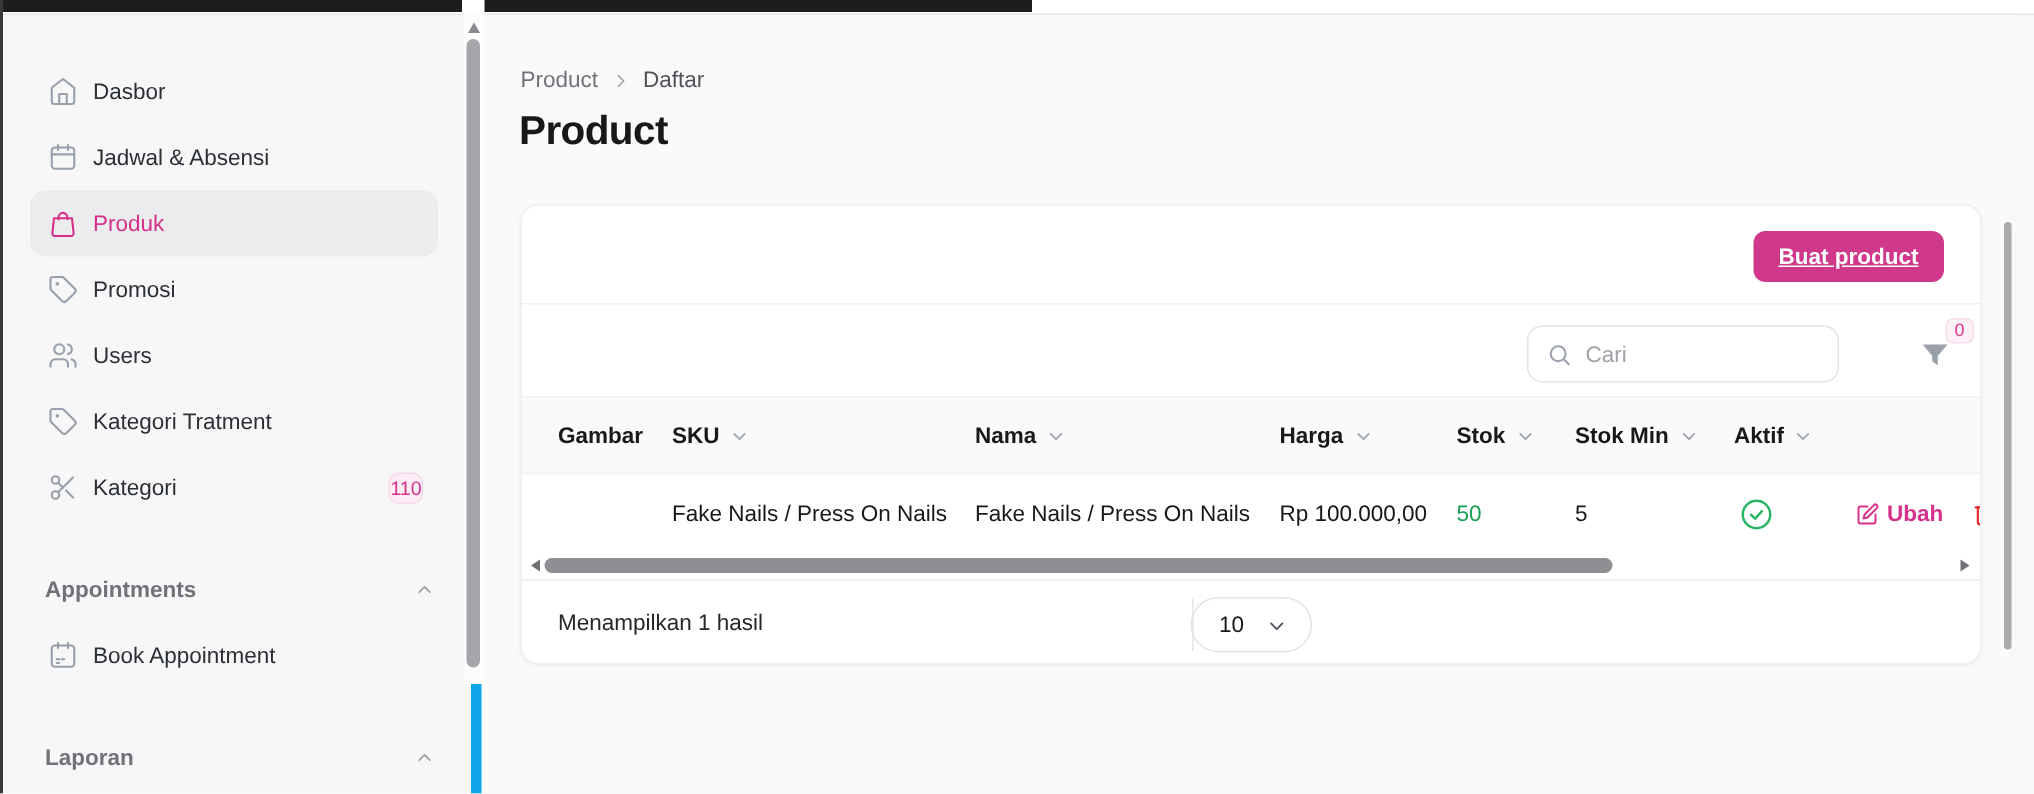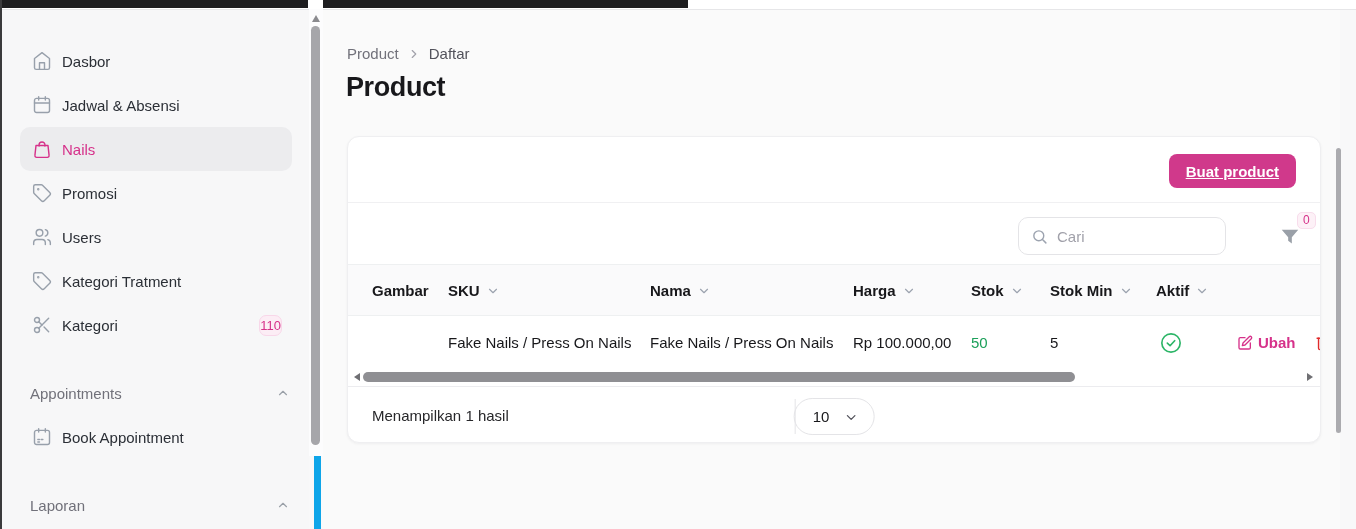--- a/index.html
+++ b/index.html
@@ -21,21 +21,21 @@
   .sidebar { position:absolute; left:2px; top:10px; width:307px; height:519px; background:#f7f7f8; }
   .side-nav { padding-top:29px; }
   .side-item { display:flex; align-items:center; height:44px; margin:0 17px 0 18px;
     padding-left:12px; border-radius:10px; color:#2b2f36; font-weight:500; cursor:pointer; }
   .side-item .ic { width:20px; height:20px; margin-right:10px; color:#98a0ab; flex:none; }
   .side-item.active { background:#ececee; color:#d6318a; }
   .side-item.active .ic { color:#d6318a; }
   .side-badge { margin-left:auto; margin-right:10px; background:#fcedf5; border:1px solid #f8d7e9;
     color:#d6318a; font-size:13px; font-weight:500; padding:1px 0; border-radius:7px; line-height:17px; }
   .side-section { display:flex; align-items:center; justify-content:space-between;
-    height:44px; margin:24px 17px 0 28px; color:#71717a; font-weight:400; cursor:pointer; }
+    height:44px; margin:24px 17px 0 28px; color:#71717a; font-weight:700; cursor:pointer; }
   .side-section .chev { width:14px; height:14px; color:#9aa0a8; margin-right:2px; }
 
   
   .side-scroll { position:absolute; left:309px; top:9px; width:14px; height:447px; background:#fcfcfd; z-index:6; }
   .tri-up { position:absolute; left:3px; top:6px; width:0; height:0;
     border-left:4px solid transparent; border-right:4px solid transparent; border-bottom:7px solid #8a8a8e; }
   .side-thumb { position:absolute; left:2px; top:17px; width:9px; height:419px; background:#a6a6aa; border-radius:5px; }
 
   
   .main { position:absolute; left:314px; top:10px; width:1026px; height:519px;
@@ -140,21 +140,21 @@
       <span>Jadwal &amp; Absensi</span>
     </div>
 
     <div class="side-item active">
       <span class="ic">
         <svg viewBox="0 0 24 24" fill="none" stroke="currentColor" stroke-width="1.7" stroke-linecap="round" stroke-linejoin="round">
             <path d="M8.5 8.5V7a3.5 3.5 0 1 1 7 0v1.5"></path>
             <path d="M4.8 7.8h14.4l1.3 11.9a2 2 0 0 1-2 2.3H5.5a2 2 0 0 1-2-2.3z"></path>
           </svg>
       </span>
-      <span>Nails</span>
+      <span>Produk</span>
     </div>
 
     <div class="side-item">
       <span class="ic">
         <svg viewBox="0 0 24 24" fill="none" stroke="currentColor" stroke-width="1.7" stroke-linecap="round" stroke-linejoin="round">
             <path d="M12.586 2.586A2 2 0 0 0 11.172 2H4a2 2 0 0 0-2 2v7.172a2 2 0 0 0 .586 1.414l8.704 8.704a2.426 2.426 0 0 0 3.42 0l6.58-6.58a2.426 2.426 0 0 0 0-3.42z"></path>
             <circle cx="7.5" cy="7.5" r="0.6"></circle>
           </svg>
       </span>
       <span>Promosi</span>

